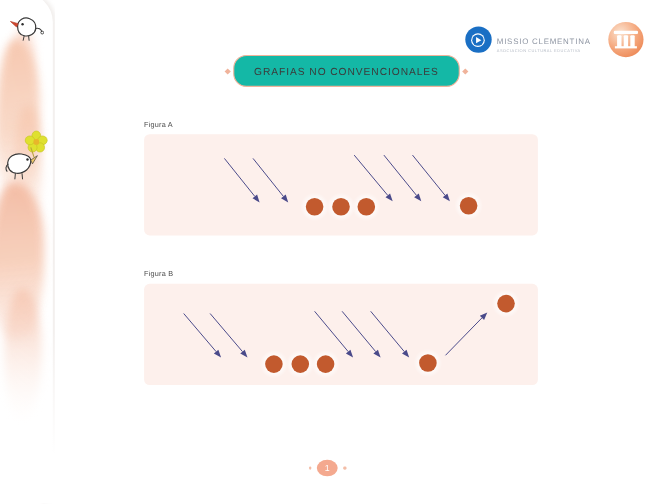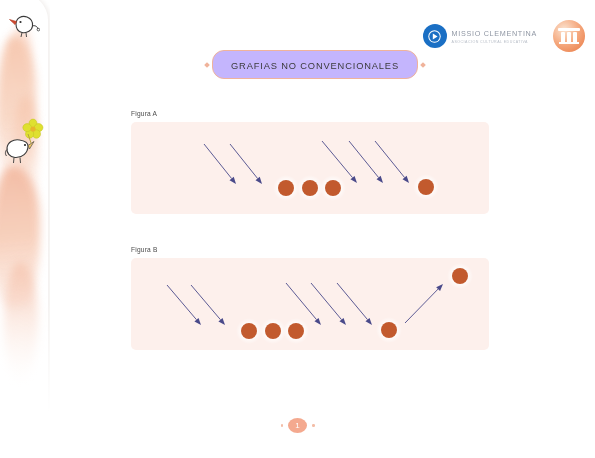--- a/index.html
+++ b/index.html
@@ -80,21 +80,21 @@
   .logos {
     position: absolute;
     right: 10px;
     top: 20px;
     display: flex;
     align-items: center;
     gap: 16px;
   }
   .logo-left {
     display: flex;
-    align-items: center;
+    align-items: flex-end;
     gap: 5px;
   }
   .logo-mark {
     width: 24px; height: 24px;
     border-radius: 50%;
     background: #1a6fc4;
     display: flex;
     align-items: center;
     justify-content: center;
     flex: none;
@@ -151,21 +151,21 @@
     left: 205px;
     top: 50px;
     display: flex;
     align-items: center;
     gap: 3px;
   }
   .pill {
     border: 1px solid #f0b39b;
     border-radius: 12px;
     padding: 4px 18px 5px;
-    background: #c4b5fd;
+    background: #14b8a6;
   }
   .pill-text {
     font-size: 9.3px;
     letter-spacing: .85px;
     color: #3b3b3b;
     white-space: nowrap;
   }
   .orn {
     width: 4px; height: 4px;
     background: #f0b39b;

